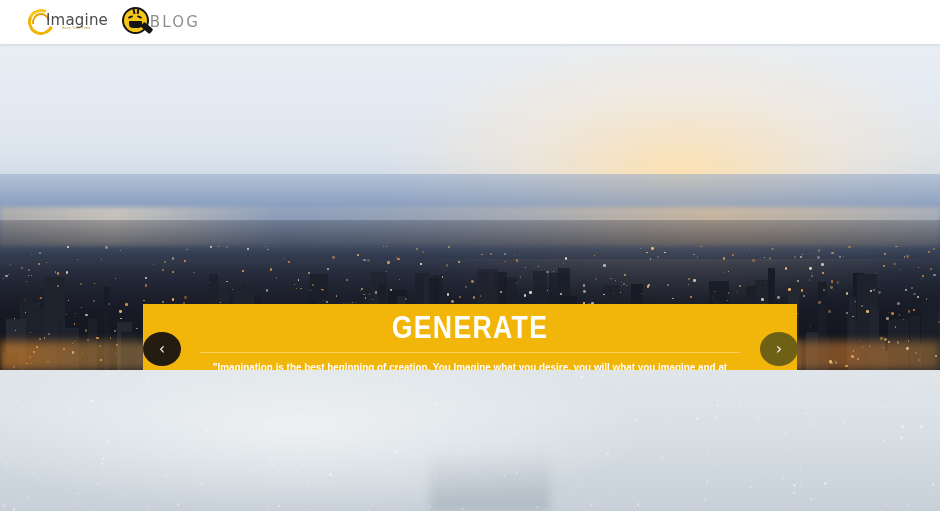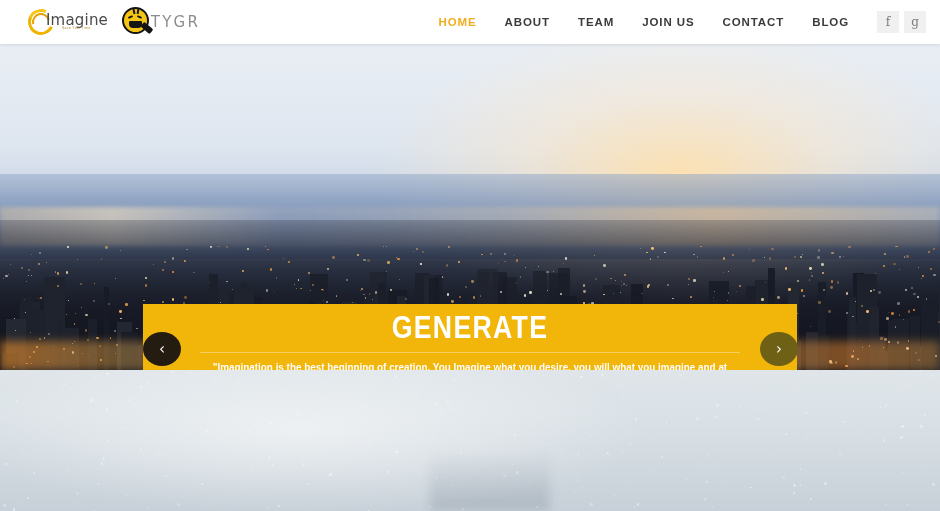--- a/index.html
+++ b/index.html
@@ -229,38 +229,25 @@
       <div class="logo-tygr">
         <div class="tg-glass">
           <div class="tg-circle"></div>
           <div class="tg-handle"></div>
           <div class="tg-brow b1"></div>
           <div class="tg-brow b2"></div>
           <div class="tg-eye l"></div>
           <div class="tg-eye r"></div>
           <div class="tg-mouth"></div>
         </div>
-        <div class="tg-word">TYGR</div>
+        <div class="tg-word">BLOG</div>
       </div>
 
     </div>
 
-    <div class="nav">
-      <div class="nav-item active">HOME</div>
-      <div class="nav-item">ABOUT</div>
-      <div class="nav-item">TEAM</div>
-      <div class="nav-item">JOIN US</div>
-      <div class="nav-item">CONTACT</div>
-      <div class="nav-item">BLOG</div>
-
-      <div class="social">
-        <div class="soc-btn">f</div>
-        <div class="soc-btn">g</div>
-      </div>
-    </div>
   </div>
 
   <div class="hero">
     <div class="hero-sky"></div>
     <div class="hero-water"></div>
     <div class="hero-water2"></div>
     <div class="hero-city">
       <div id="bldgs">
           <div class="bldg" style="left:503.2px;width:13.7px;height:92.6px;background:rgb(26.125093948096037,30.125093948096037,40.12509394809604);opacity:0.69"></div>
           <div class="bldg" style="left:932.1px;width:11.9px;height:59.1px;background:rgb(31.06258049234748,35.06258049234748,45.06258049234748);opacity:1.00"></div>

